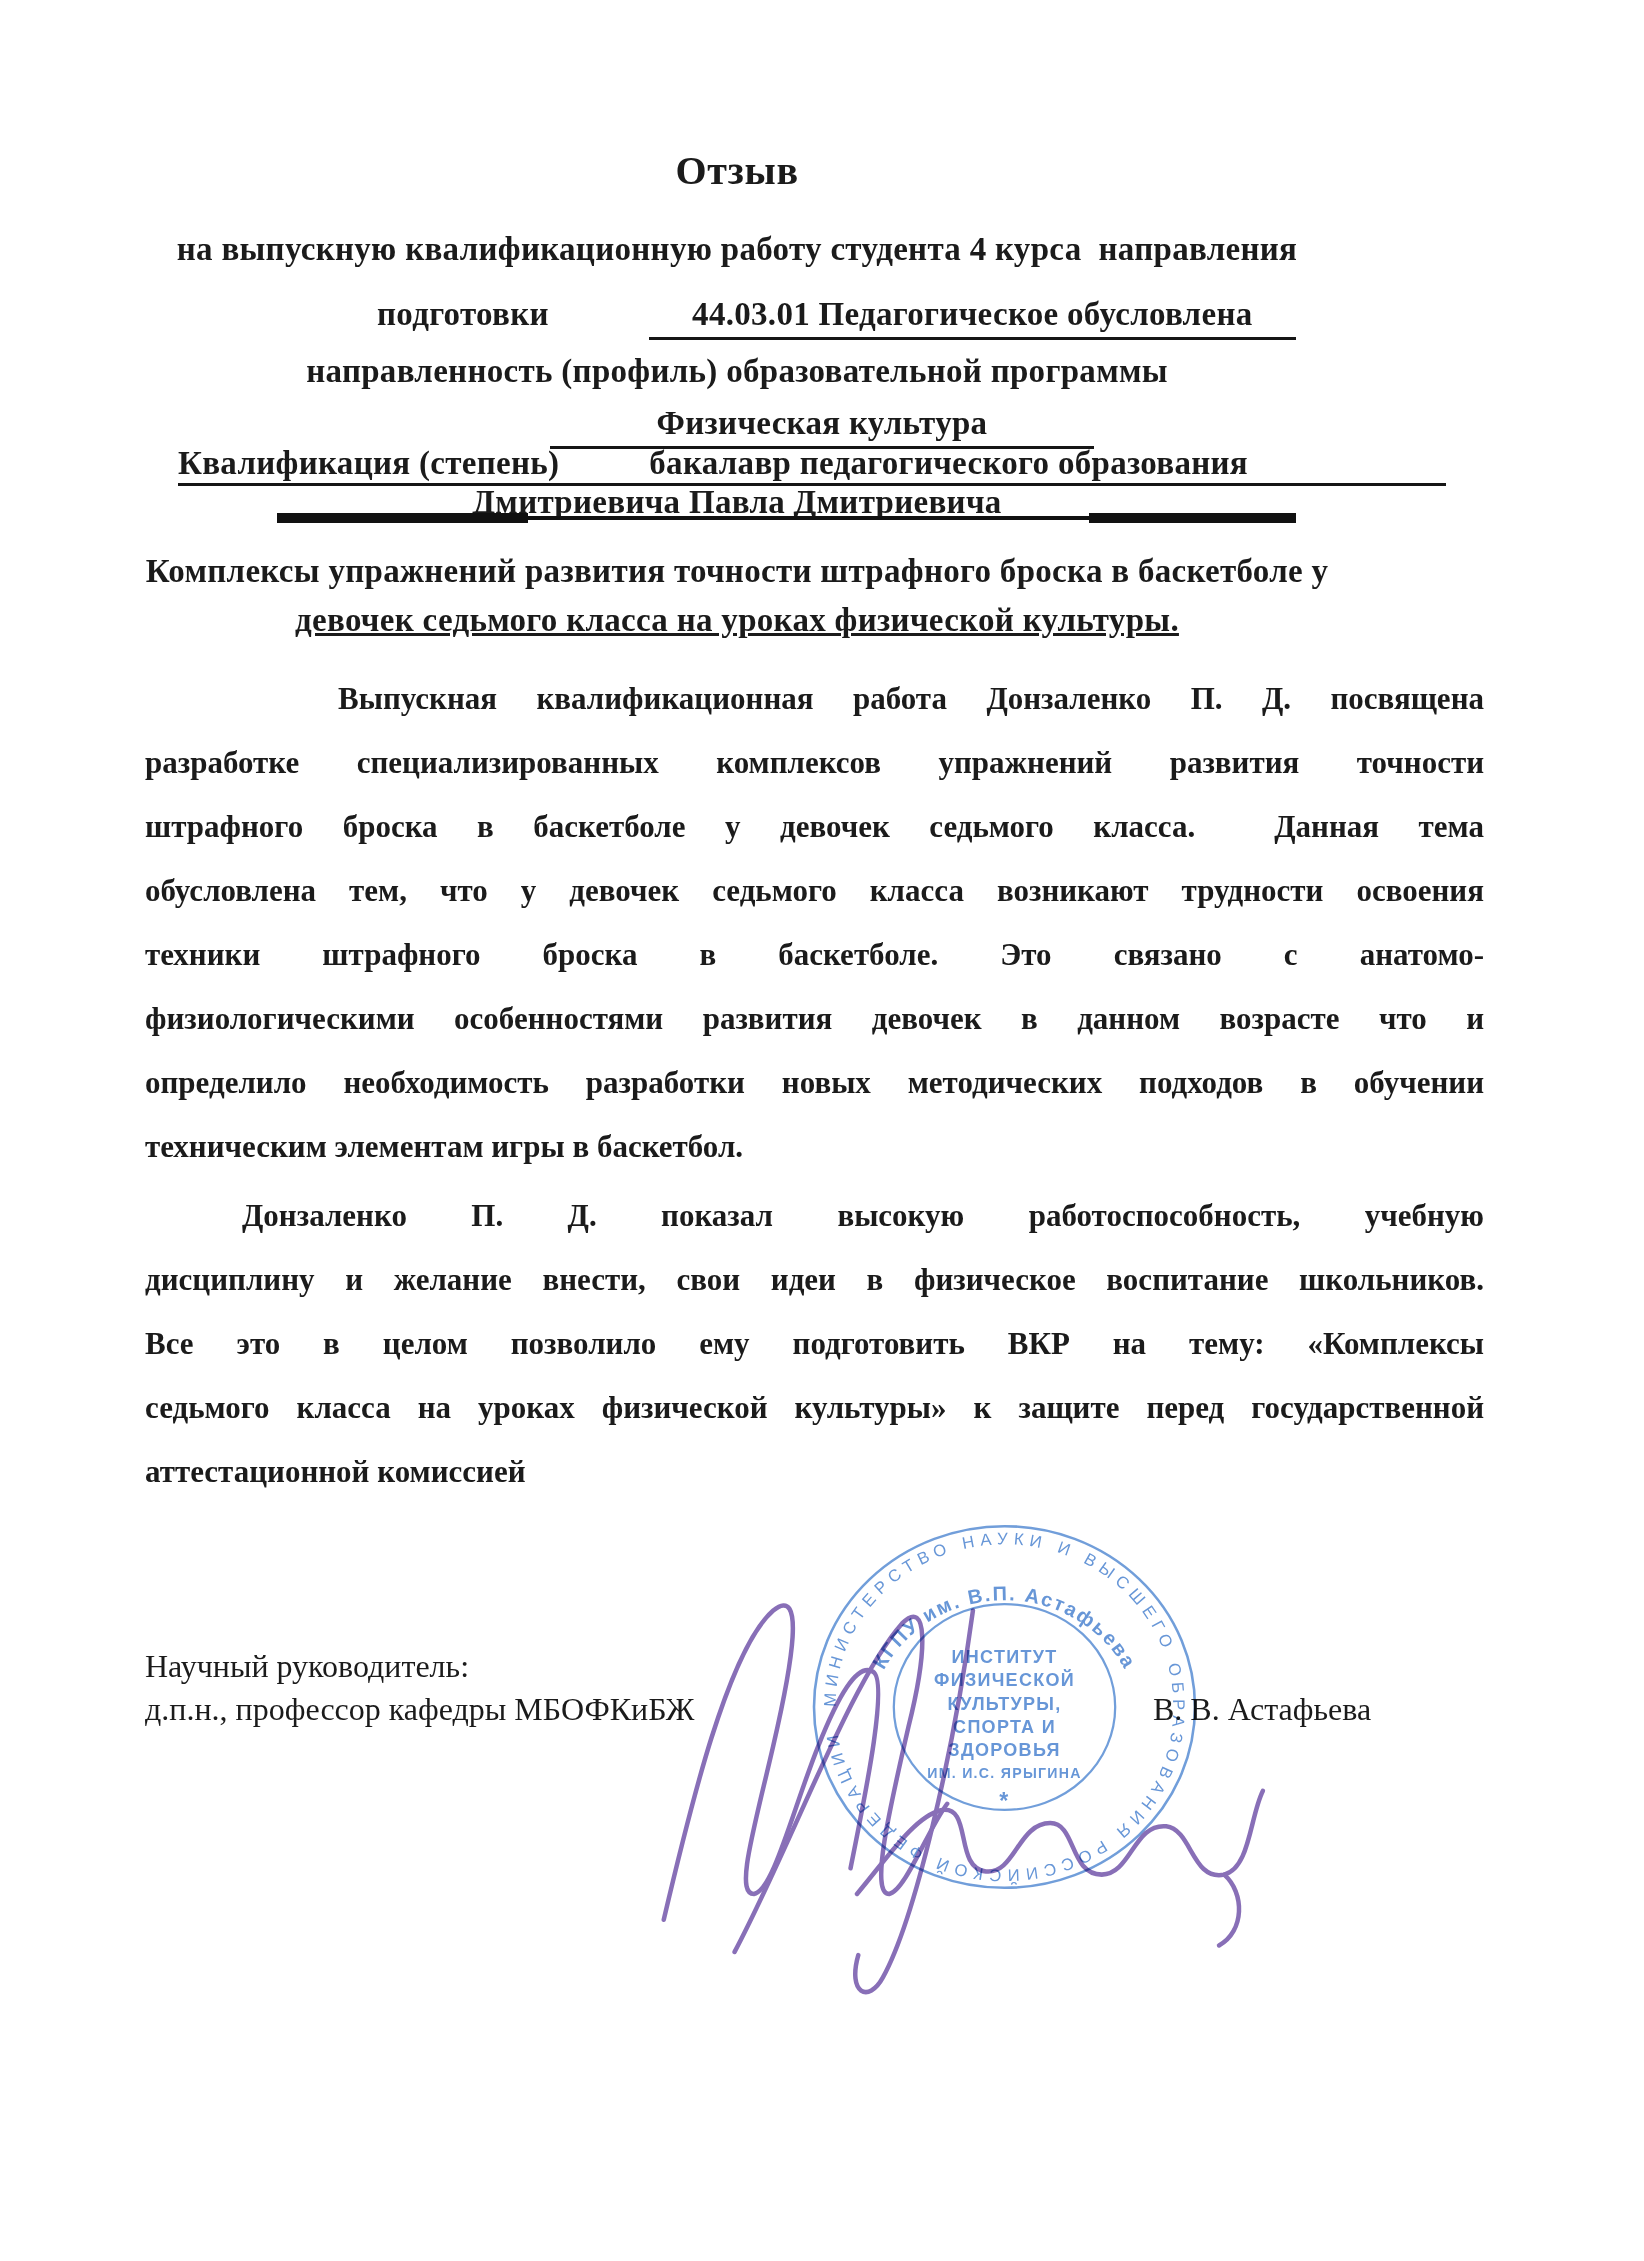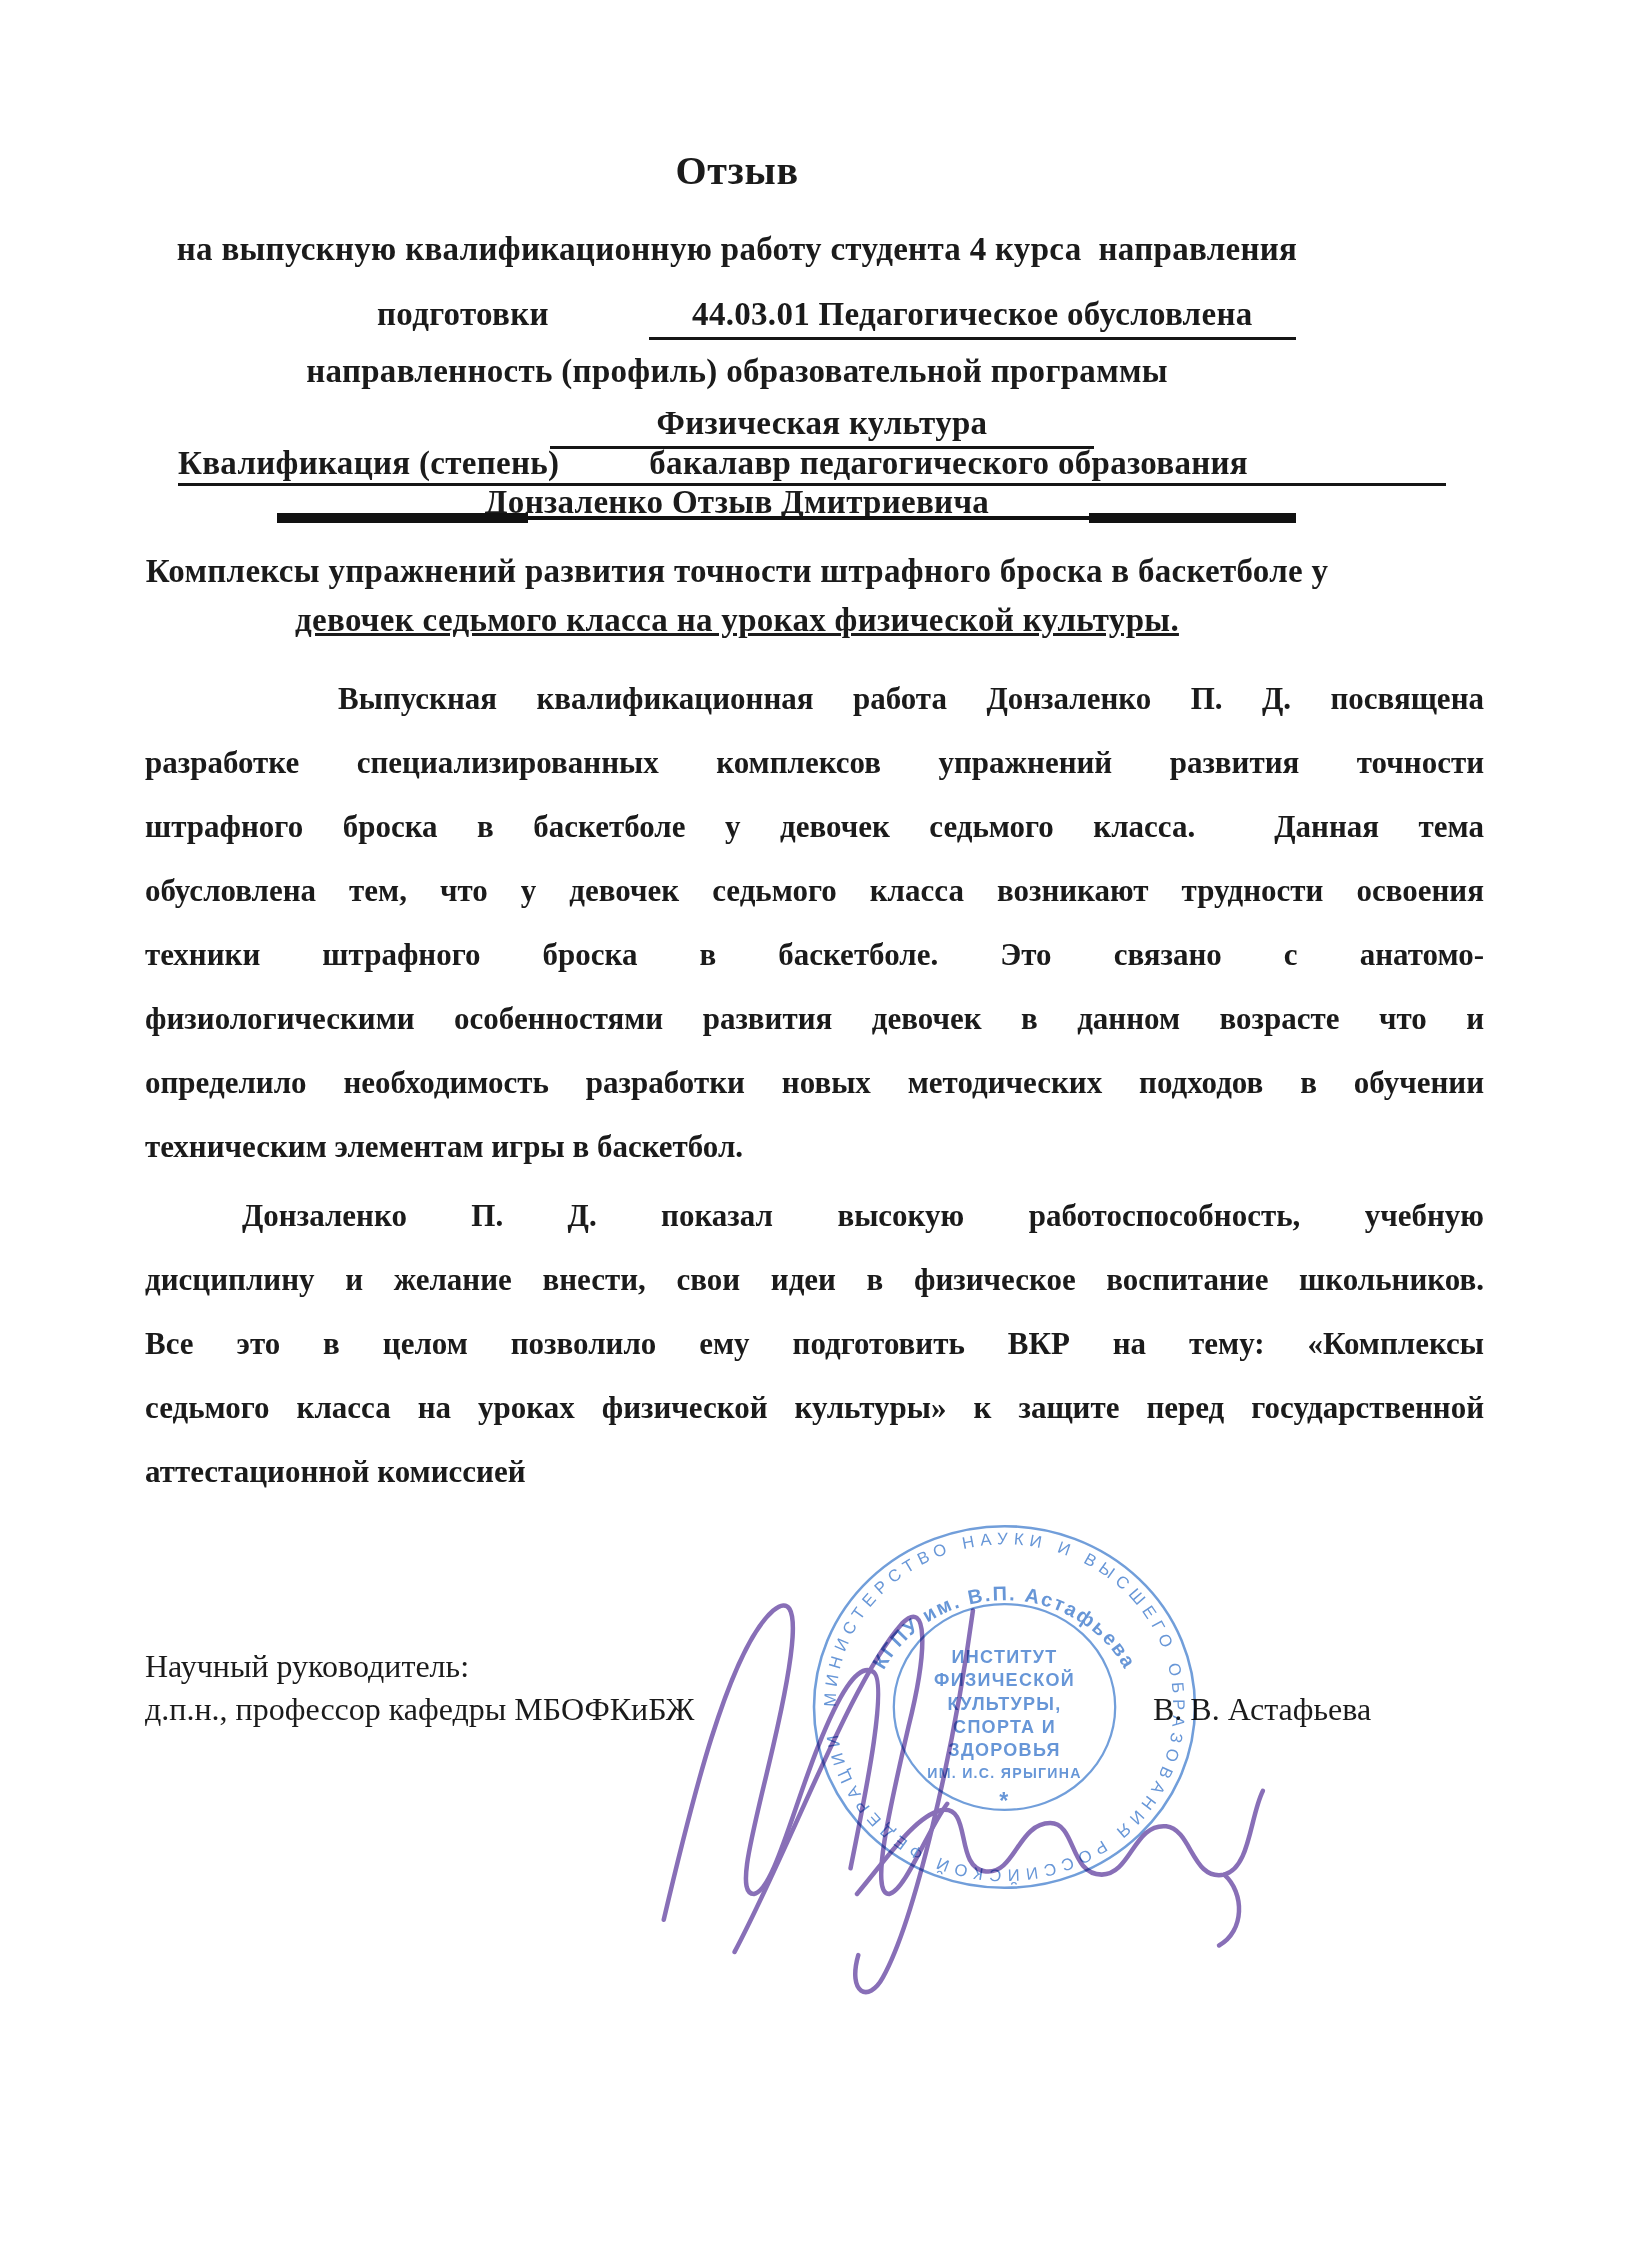--- a/index.html
+++ b/index.html
@@ -39,21 +39,21 @@
 
 <div class="abs ctr b h" style="top:349px">направленность (профиль) образовательной программы</div>
 
 <div class="abs b h uline" style="top:401px;left:550px;width:544px;text-align:center;">Физическая культура</div>
 
 <div class="abs b h uline" style="top:443px;left:178px;width:1268px;display:flex;align-items:baseline;line-height:40px;">
   <span>Квалификация (степень)</span>
   <span style="margin-left:90px;">бакалавр педагогического образования</span>
 </div>
 
-<div class="abs ctr b h" style="top:484px;line-height:36px;">Донзаленко Отзыв Дмитриевича</div>
+<div class="abs ctr b h" style="top:484px;line-height:36px;">Дмитриевича Павла Дмитриевича</div>
 <div class="bar" style="left:277px;top:516px;width:1018px;height:3.9px;"></div>
 <div class="bar" style="left:277px;top:513px;width:251px;height:9.7px;"></div>
 <div class="bar" style="left:1089px;top:513px;width:207px;height:9.7px;"></div>
 
 <div class="abs ctr b h" style="top:551px;line-height:41px;">Комплексы упражнений развития точности штрафного броска в баскетболе у</div>
 <div class="abs ctr b h" style="top:600px;line-height:41px;text-decoration:underline;">девочек седьмого класса на уроках физической культуры.</div>
 
 <div class="abs para" style="top:667px">
   <div class="jl ind1">Выпускная квалификационная работа Донзаленко П. Д. посвящена</div>
   <div class="jl">разработке специализированных комплексов упражнений развития точности</div>

